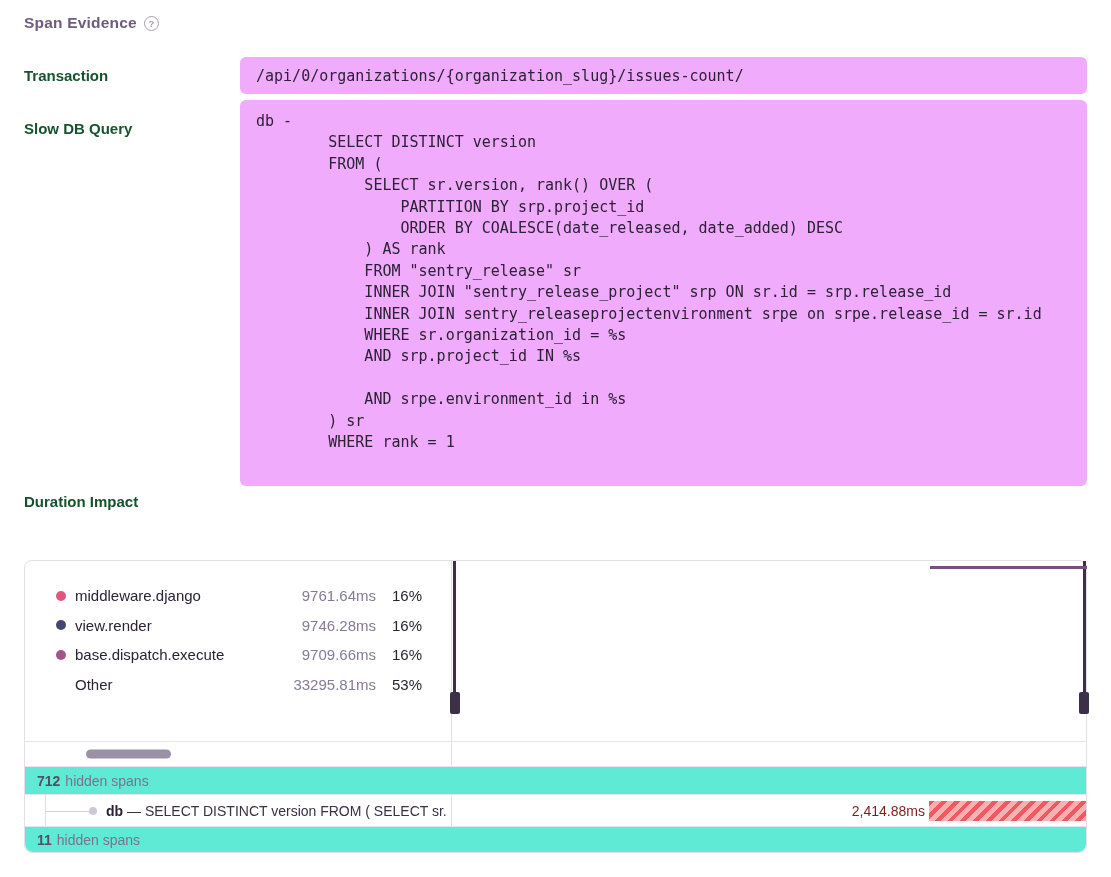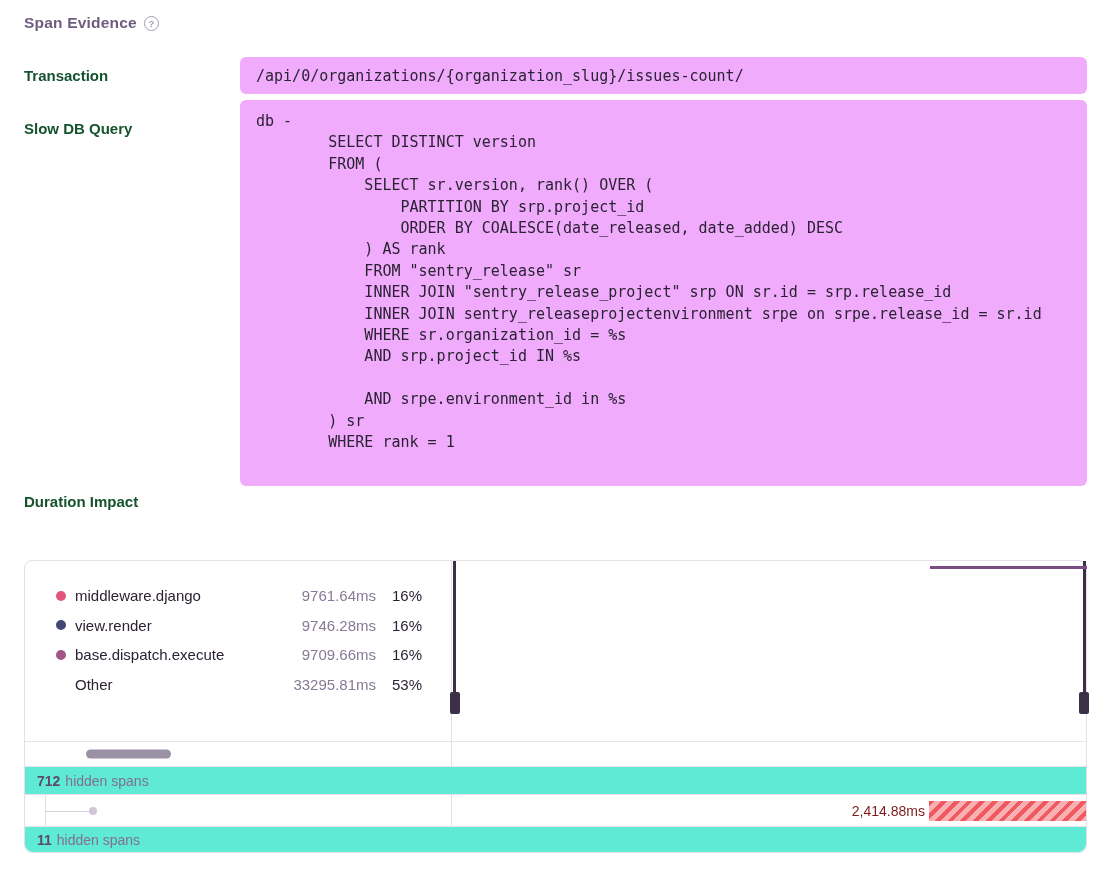--- a/index.html
+++ b/index.html
@@ -174,20 +174,25 @@
       <span class="hidden-count">712</span>
       <span class="hidden-label">hidden spans</span>
     </div>
 
     <div class="w-row span-row" style="height:32px;">
       <div class="cols">
         <div class="lcell span-left">
           <div class="tree-guide"></div>
           <div class="connector"></div>
           <div class="conn-dot"></div>
+          <div class="span-desc">
+            <span class="span-op">db</span>
+            <span>—</span>
+            <span>SELECT DISTINCT version FROM ( SELECT sr.</span>
+          </div>
         </div>
         <div class="rcell span-right">
           <span class="span-dur">2,414.88ms</span>
           <div class="span-bar"></div>
         </div>
       </div>
     </div>
 
     <div class="w-row hidden-row last" style="height:26px;">
       <span class="hidden-count">11</span>

